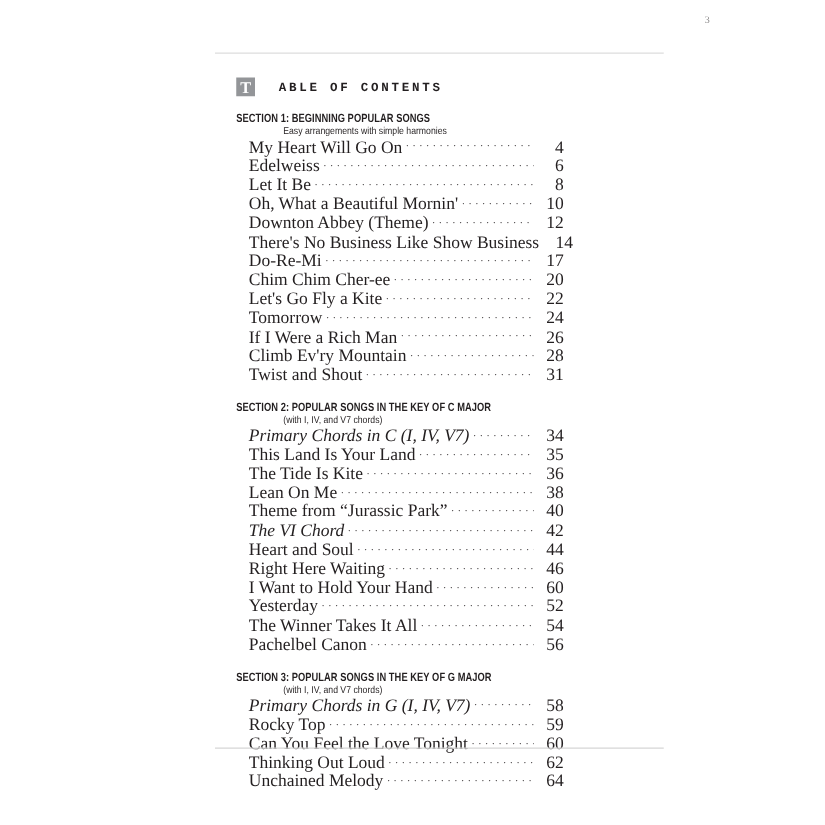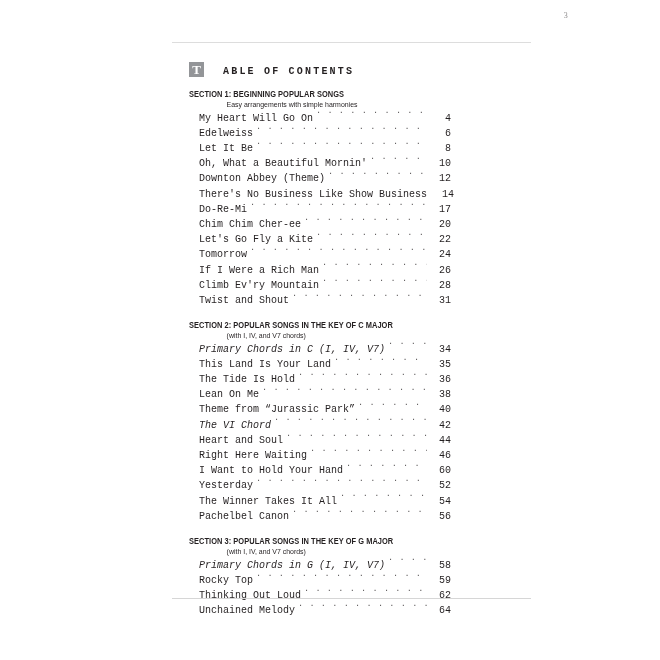--- a/index.html
+++ b/index.html
@@ -119,23 +119,23 @@
     margin: 0 0 1.5px 0;
     padding-left: 40px;
     transform: scaleX(0.94) scaleY(1.08);
     transform-origin: left center;
     white-space: nowrap;
   }
 
   
   .entry {
     display: flex;
-    align-items: flex-start;
-    font-family: Liberation Mono, monospace;
-    font-size: 10px;
+    align-items: center;
+    font-family: Liberation Serif, serif;
+    font-size: 14px;
     line-height: 15.2px;
     color: #231f20;
     padding-left: 10px;
     white-space: nowrap;
   }
   .entry .etitle { flex: 0 0 auto; }
   .entry.italic .etitle { font-style: italic; }
   .entry .leader {
     flex: 1 1 auto;
     overflow: hidden;
@@ -254,21 +254,21 @@
             <span class="etitle">Primary Chords in C (I, IV, V7)</span>
             <span class="leader"></span>
             <span class="epage">34</span>
           </div>
           <div class="entry">
             <span class="etitle">This Land Is Your Land</span>
             <span class="leader"></span>
             <span class="epage">35</span>
           </div>
           <div class="entry">
-            <span class="etitle">The Tide Is Hold</span>
+            <span class="etitle">The Tide Is Kite</span>
             <span class="leader"></span>
             <span class="epage">36</span>
           </div>
           <div class="entry">
             <span class="etitle">Lean On Me</span>
             <span class="leader"></span>
             <span class="epage">38</span>
           </div>
           <div class="entry">
             <span class="etitle">Theme from “Jurassic Park”</span>
@@ -319,20 +319,25 @@
             <span class="etitle">Primary Chords in G (I, IV, V7)</span>
             <span class="leader"></span>
             <span class="epage">58</span>
           </div>
           <div class="entry">
             <span class="etitle">Rocky Top</span>
             <span class="leader"></span>
             <span class="epage">59</span>
           </div>
           <div class="entry">
+            <span class="etitle">Can You Feel the Love Tonight</span>
+            <span class="leader"></span>
+            <span class="epage">60</span>
+          </div>
+          <div class="entry">
             <span class="etitle">Thinking Out Loud</span>
             <span class="leader"></span>
             <span class="epage">62</span>
           </div>
           <div class="entry">
             <span class="etitle">Unchained Melody</span>
             <span class="leader"></span>
             <span class="epage">64</span>
           </div>
         </div>

